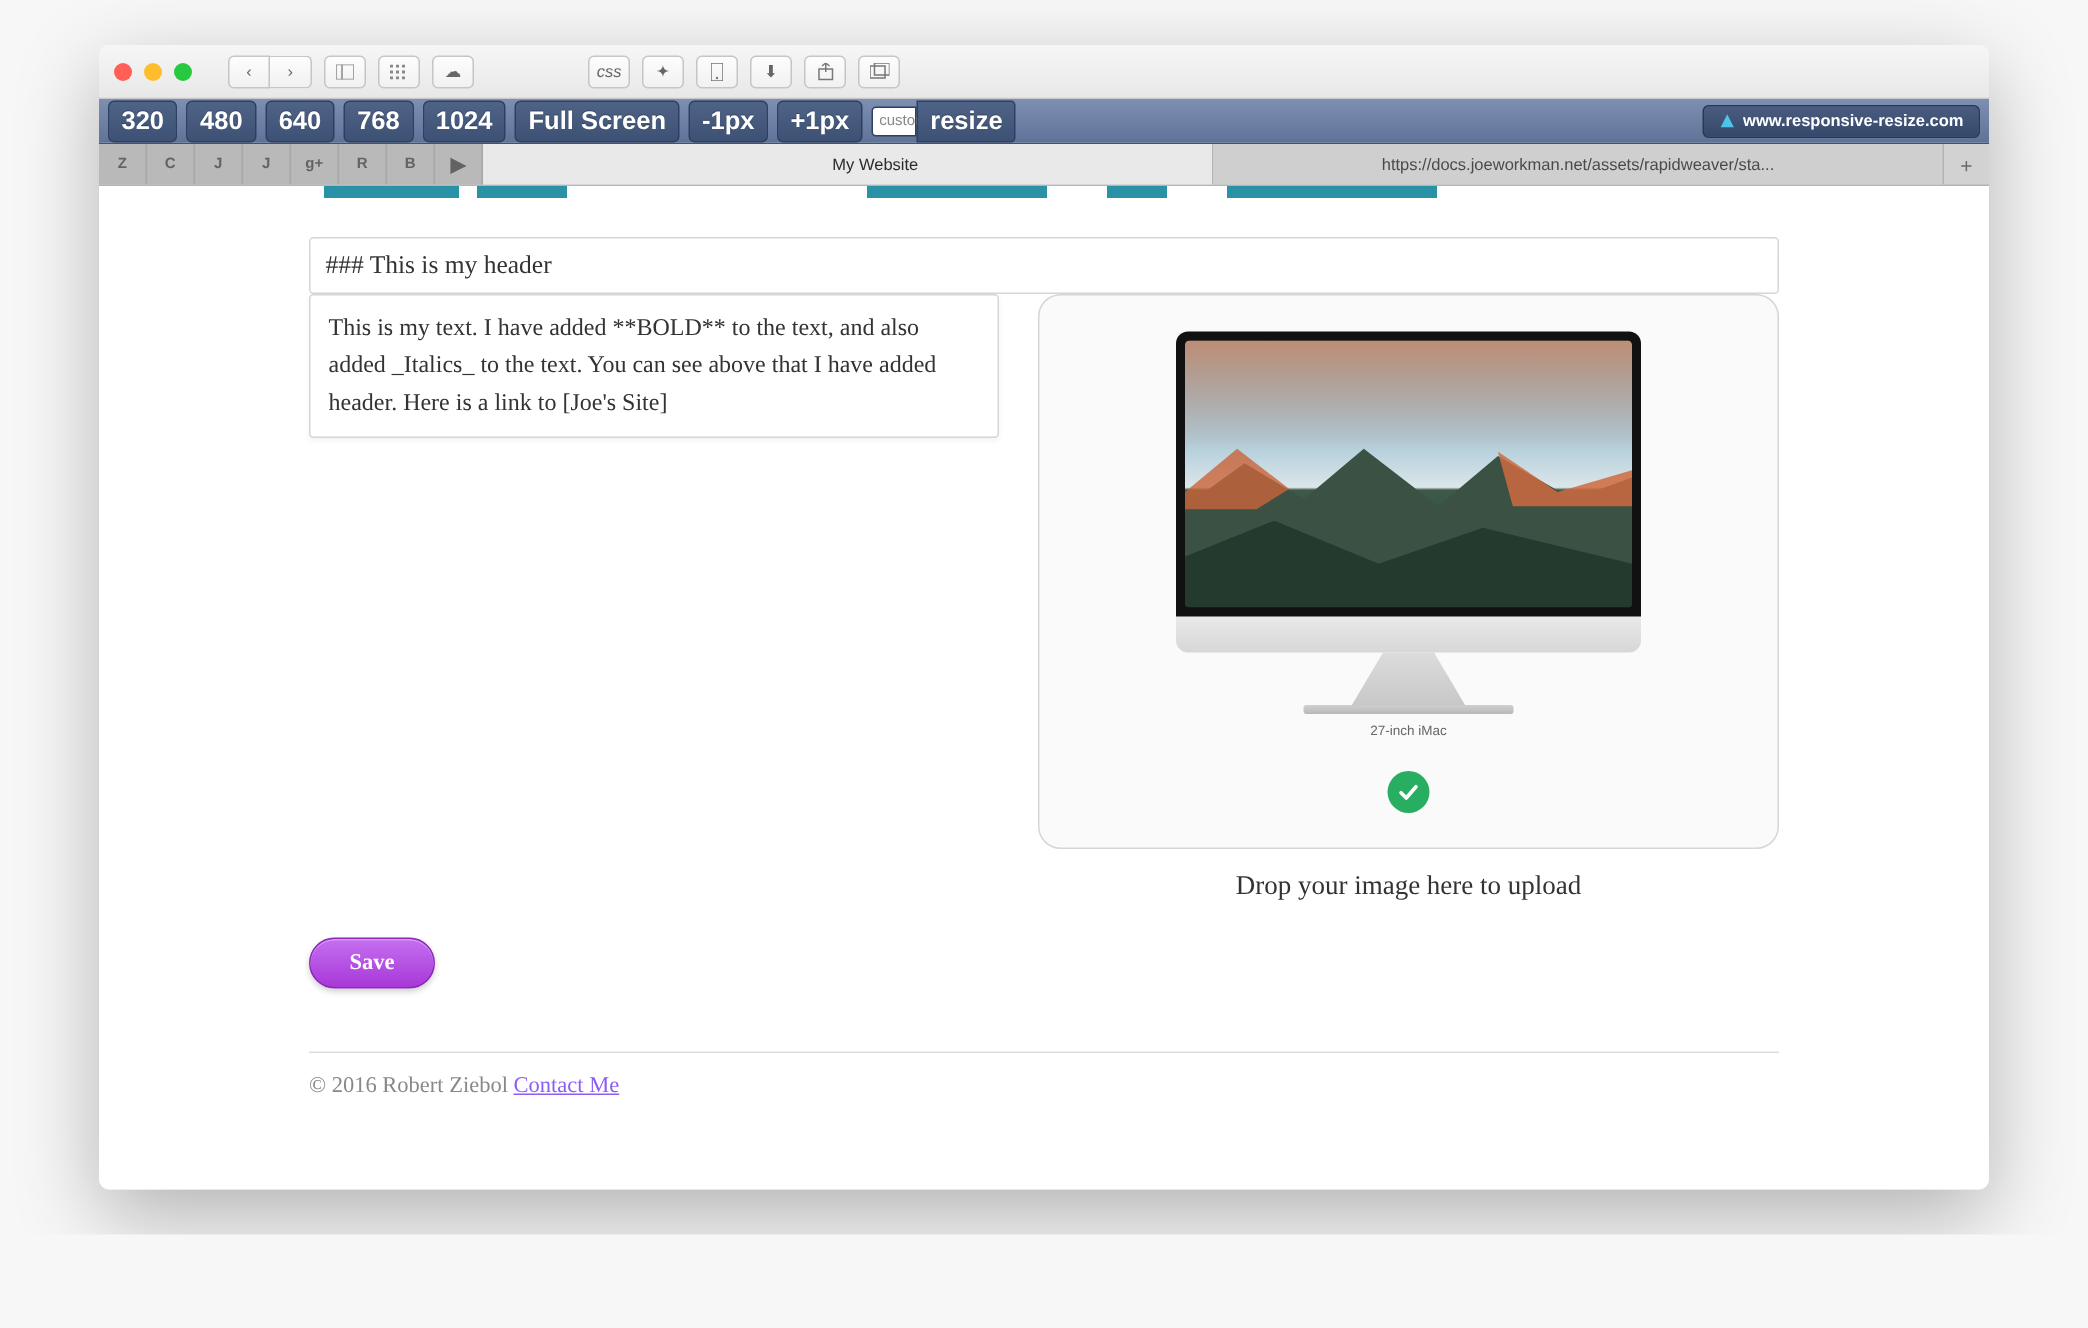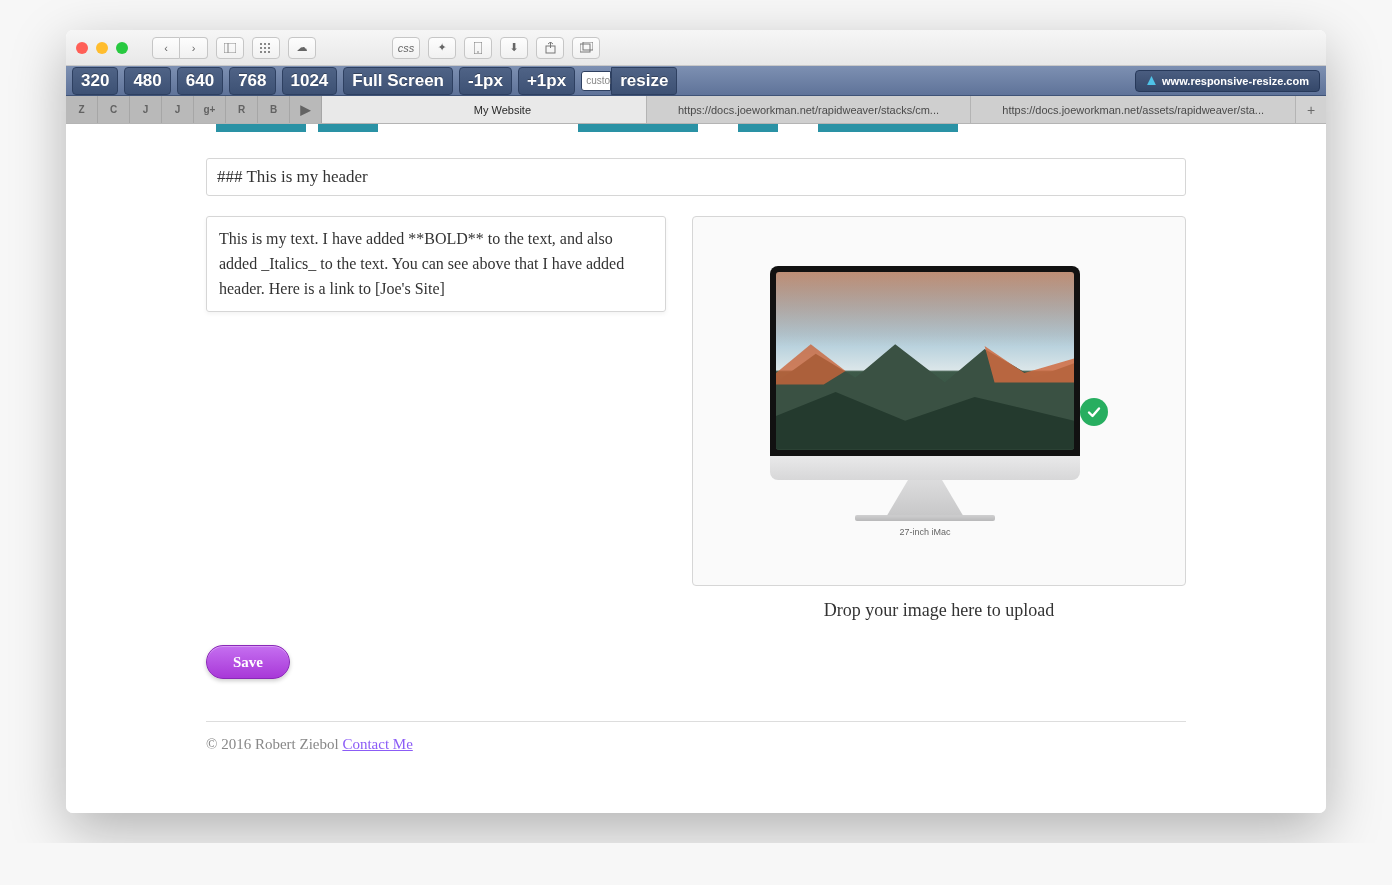--- a/index.html
+++ b/index.html
@@ -90,31 +90,31 @@
 .content{
   background:#fff; padding:0 0 60px;
 }
 .teal-strip{height:8px; display:flex; gap:0; padding:0 150px;}
 .teal-strip span{background:#2a92a5; height:8px;}
 .cms{width:980px; margin:0 auto; padding-top:26px;}
 .header-input{
   width:100%; border:1px solid #d6d6d6; border-radius:3px;
   padding:8px 10px; font-family:Georgia,serif; font-size:17px; color:#333;
 }
-.row{display:flex; gap:26px; margin-top:20px;}
+.row{display:flex; gap:26px; }
 .body-text{
   width:460px; border:1px solid #d6d6d6; border-radius:3px;
   box-shadow:0 2px 4px rgba(0,0,0,.05); padding:10px 12px;
   font-family:Georgia,serif; font-size:16px; color:#333; height:96px;
   line-height:1.55; overflow:hidden;
 }
 .upload-col{flex:1;}
 .upload-box{
-  border:1px solid #d6d6d6; border-radius:4px; background:#fafafa;
-  height:370px; display:flex; flex-direction:row;
+  border:1px solid #d6d6d6; border-radius:15px; background:#fafafa;
+  height:370px; display:flex; flex-direction:column;
   align-items:center; justify-content:center; padding:16px;
 }
 .monitor{width:310px;}
 .screen{
   width:310px; height:190px; background:#111; border-radius:8px 8px 0 0;
   padding:6px; position:relative;
 }
 .screen-inner{
   width:100%; height:100%;
   background:
@@ -240,23 +240,20 @@
     <span class="fav">C</span>
     <span class="fav">J</span>
     <span class="fav">J</span>
     <span class="fav">g+</span>
     <span class="fav">R</span>
     <span class="fav">B</span>
     <span class="fav yt">▶</span>
     <span class="tab active">
       <span class="pre">Admin | </span>
         <span>My Website</span>
-    </span>
-    <span class="tab">
-      <span>https://docs.joeworkman.net/rapidweaver/stacks/cm...</span>
     </span>
     <span class="tab">
       <span>https://docs.joeworkman.net/assets/rapidweaver/sta...</span>
     </span>
     <span class="newtab">+</span>
   </div>
 
   <div class="content">
     <div class="teal-strip">
       <span style="width:90px"></span>

